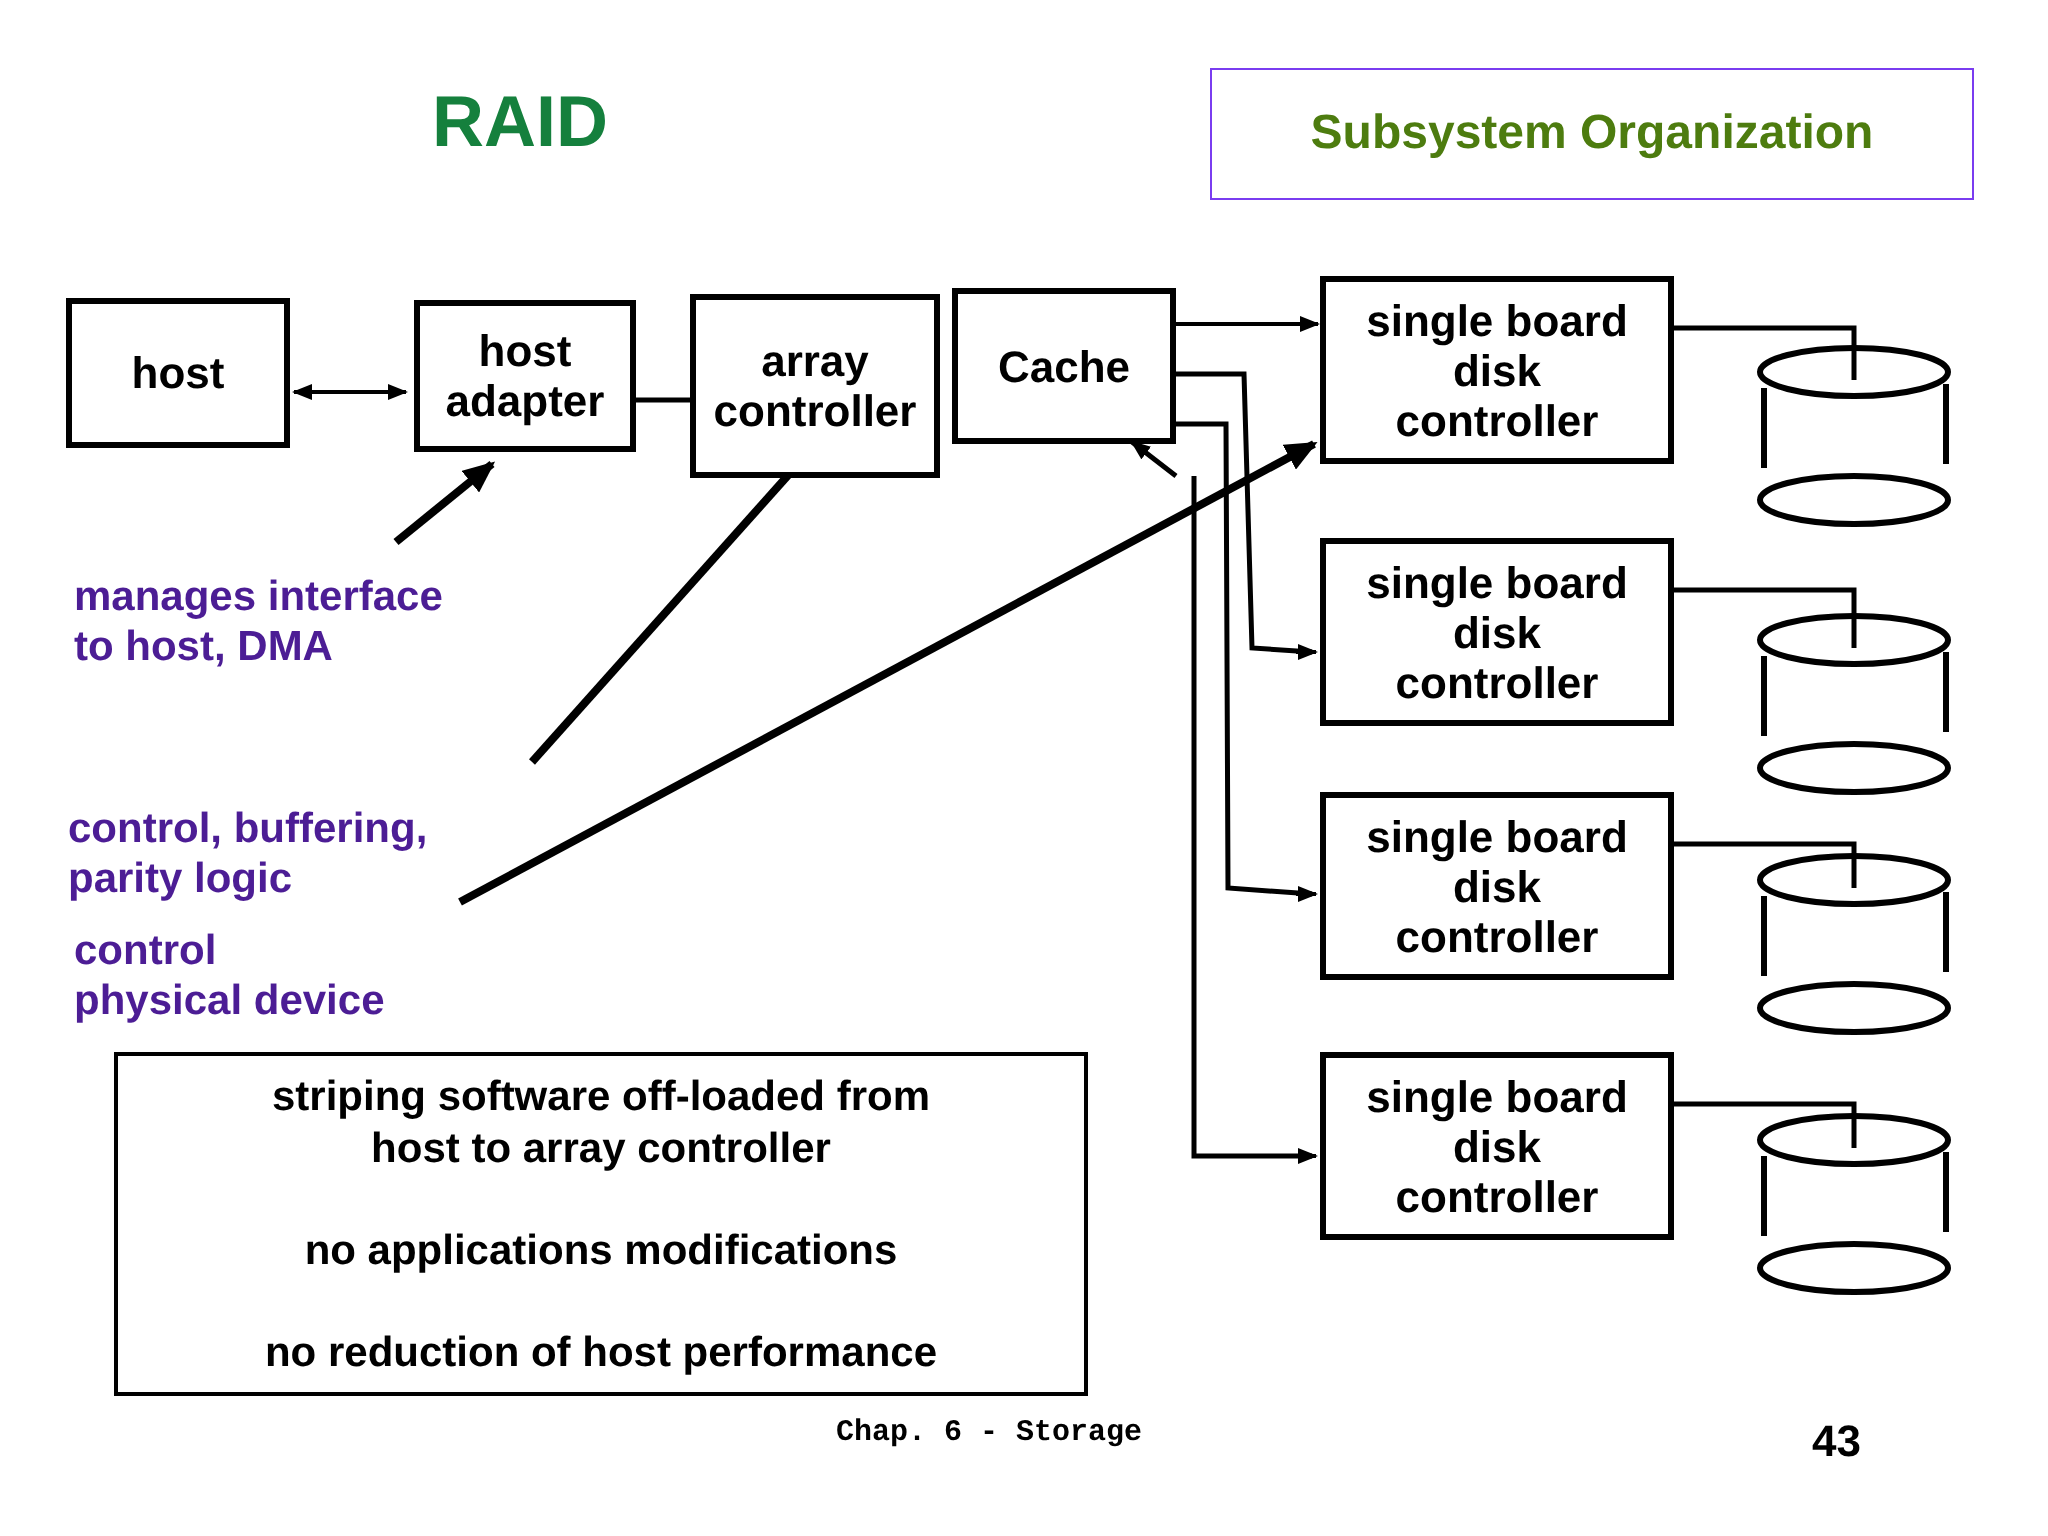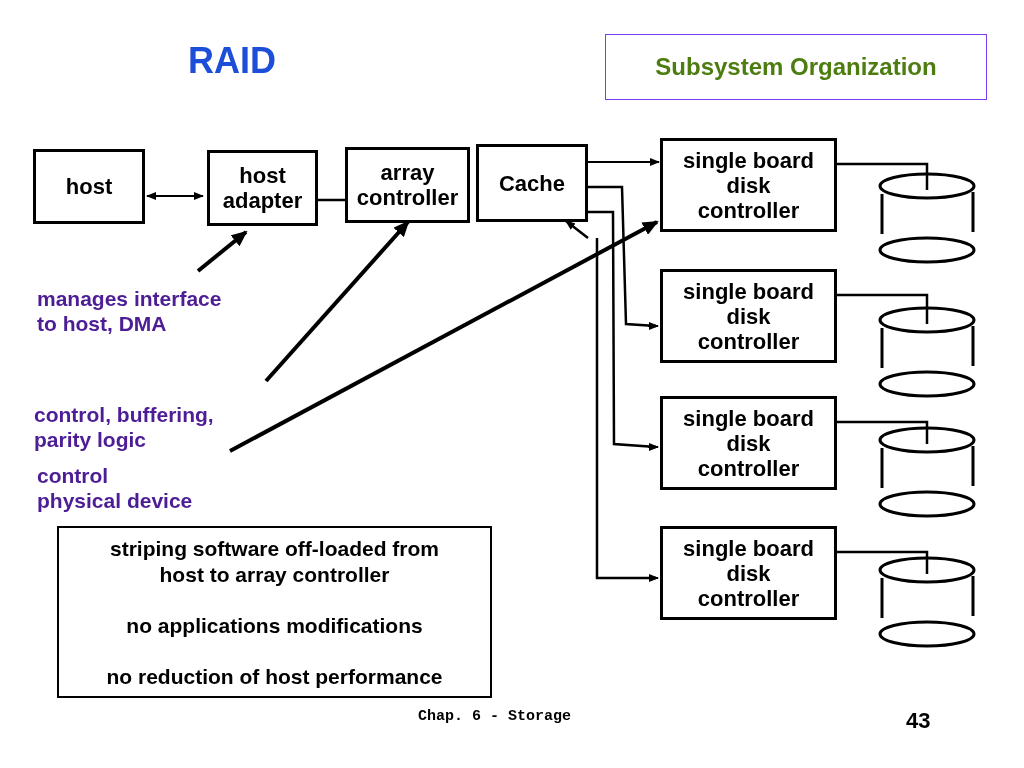--- a/index.html
+++ b/index.html
@@ -1,28 +1,28 @@
 <!DOCTYPE html>
 <html><head>
 <meta charset="utf-8">
 <style>
   html, body { margin: 0; padding: 0; background: #ffffff; }
   body { width: 1024px; height: 768px; position: relative; overflow: hidden;
          font-family: "Liberation Sans", sans-serif; }
   .abs { position: absolute; }
-  .title { left: 188px; top: 40px; font-size: 36px; font-weight: bold; color: #1d4ed8; }
+  .title { left: 216px; top: 40px; font-size: 36px; font-weight: bold; color: #15803d; }
   .subtitle-box { left: 605px; top: 34px; width: 382px; height: 66px;
                   border: 1.5px solid #7a3cf0; box-sizing: border-box;
                   display: flex; align-items: center; justify-content: center;
                   color: #4d7c0f; font-size: 24px; font-weight: bold; }
   .box { border: 3px solid #000; box-sizing: border-box; background: #fff;
          display: flex; align-items: center; justify-content: center; text-align: center;
          font-weight: bold; font-size: 22px; line-height: 25px; color: #000; }
   .label { font-weight: bold; font-size: 21px; line-height: 25px; color: #4c1d95; }
-  .note-box { left: 57px; top: 526px; width: 435px; height: 172px;
+  .note-box { left: 57px; top: 526px; width: 487px; height: 172px;
               border: 2px solid #000; box-sizing: border-box; text-align: center;
               font-weight: bold; font-size: 21px; line-height: 26px; padding-top: 8px; }
   .note-box p { margin: 0 0 25px 0; }
   .footer { top: 708px; left: 418px; font-family: Liberation Mono, monospace;
             font-weight: bold; font-size: 15px; }
   .page-num { top: 708px; left: 906px; font-weight: bold; font-size: 22px; }
   svg.wires { position: absolute; left: 0; top: 0; }
 </style>
 </head>
 <body>
@@ -100,21 +100,21 @@
 <div class="abs title">RAID</div>
 <div class="abs subtitle-box">Subsystem Organization</div>
 
 <div class="abs box" style="left:33px;top:149px;width:112px;height:75px;">
   <span>host</span>
 </div>
 <div class="abs box" style="left:207px;top:150px;width:111px;height:76px;flex-direction:column;">
   <span>host</span>
   <span>adapter</span>
 </div>
-<div class="abs box" style="left:345px;top:147px;width:125px;height:76px;flex-direction:column;text-align:center;">
+<div class="abs box" style="left:345px;top:147px;width:125px;height:92px;flex-direction:column;text-align:center;">
   <span>array</span>
   <span>controller</span>
 </div>
 <div class="abs box" style="left:476px;top:144px;width:112px;height:78px;">
   <span>Cache</span>
 </div>
 
 <div id="dc-container">
     <div class="abs box" style="left: 660px; top: 138px; width: 177px; height: 94px; flex-direction: column;">
       <span>single board</span>

